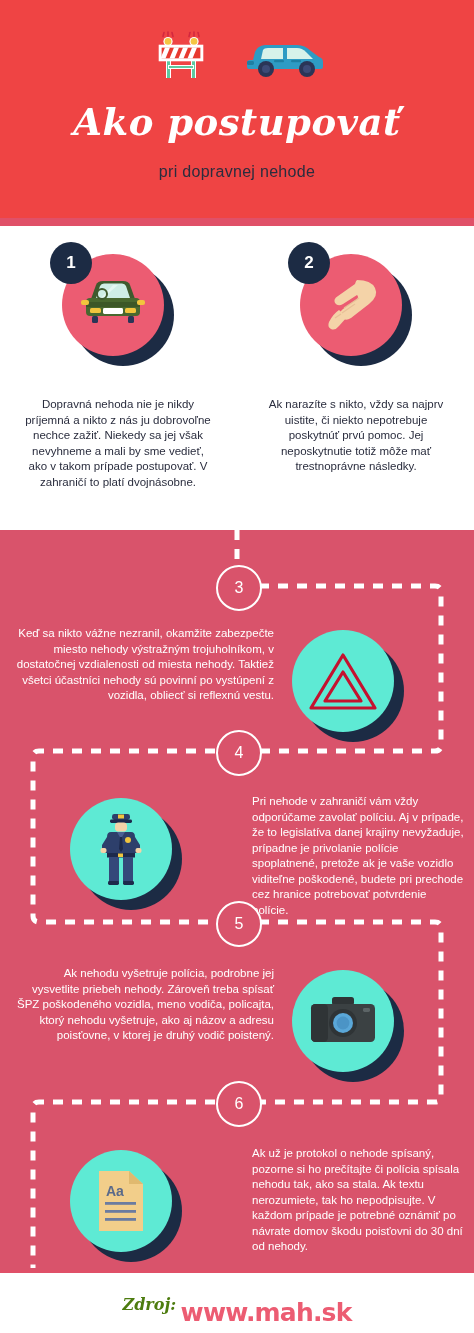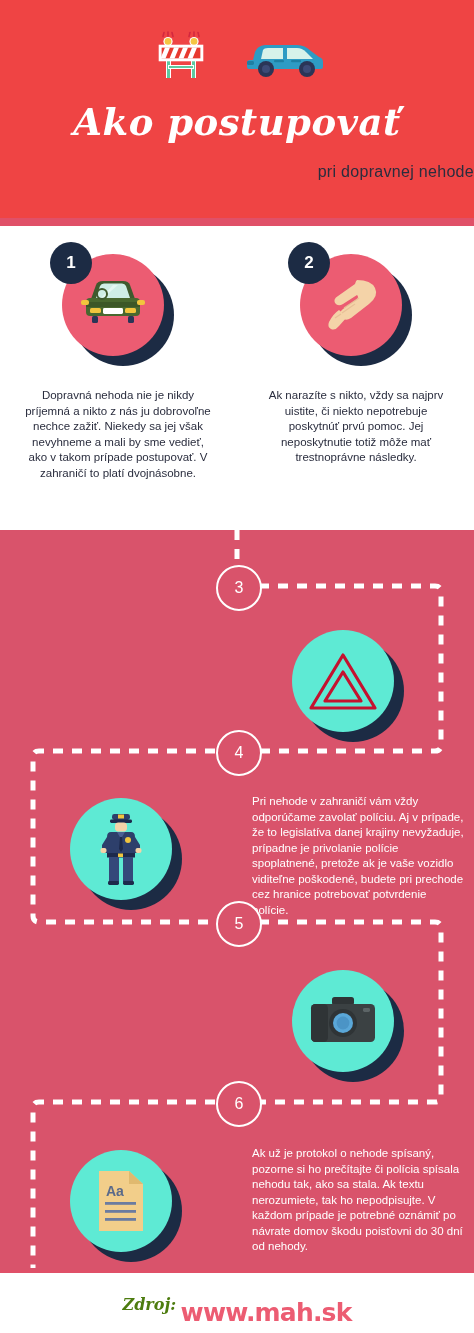--- a/index.html
+++ b/index.html
@@ -63,21 +63,21 @@
     font-style: italic;
     font-weight: bold;
     font-size: 37px;
     letter-spacing: 0.5px;
     line-height: 44px;
   }
   .header-subtitle {
     position: absolute;
     left: 0; top: 163px;
     width: 474px;
-    text-align: right;
+    text-align: center;
     color: #2a2d3e;
     font-size: 16px;
     font-weight: normal;
     letter-spacing: 0.3px;
   }
 
   
   .white-section {
     position: absolute;
     left: 0; top: 226px;
@@ -124,21 +124,21 @@
     background: #1c2b44;
     color: #ffffff;
     font-size: 17px;
     font-weight: bold;
     display: flex;
     align-items: center;
     justify-content: center;
     z-index: 5;
   }
   .top-step-text {
-    margin-top: 22px;
+    margin-top: 31px;
     text-align: center;
     color: #2a2d3e;
     font-size: 11.5px;
     line-height: 15.5px;
     padding: 0 4px;
   }
 
   
   .pink-section {
     position: absolute;
@@ -354,20 +354,21 @@
     <div class="num-ring" style="left:216px; top:35px;">3</div>
     <div class="flow-circle" style="left:292px; top:100px;">
       <div class="circle-shadow"></div>
       <div class="circle-face white">
         <svg width="70" height="62" viewBox="0 0 70 62">
           <polygon points="35,5 67,58 3,58" fill="none" stroke="#c4122f" stroke-width="3.2" stroke-linejoin="round"></polygon>
           <polygon points="35,22 53,51 17,51" fill="none" stroke="#c4122f" stroke-width="3.2" stroke-linejoin="round"></polygon>
         </svg>
       </div>
     </div>
+    <div class="flow-text right-al" style="left:16px; top:96px; width:258px;">Keď sa nikto vážne nezranil, okamžite zabezpečte miesto nehody výstražným trojuholníkom, v dostatočnej vzdialenosti od miesta nehody. Taktiež všetci účastníci nehody sú povinní po vystúpení z vozidla, obliecť si reflexnú vestu.</div>
 
     <div class="num-ring" style="left:216px; top:200px;">4</div>
     <div class="flow-circle" style="left:70px; top:268px;">
       <div class="circle-shadow"></div>
       <div class="circle-face white">
         <svg width="48" height="76" viewBox="0 0 48 76">
 
           <rect x="15" y="3" width="18" height="6" rx="2.4" fill="#2d3f6b"></rect>
           <rect x="13" y="8.5" width="22" height="3.4" rx="1.4" fill="#1d2a4c"></rect>
           <rect x="21" y="3.5" width="6" height="4" fill="#f0c53f"></rect>
@@ -407,20 +408,21 @@
           <rect x="23" y="2" width="22" height="8" rx="2.6" fill="#2f3436"></rect>
           <rect x="2" y="9" width="64" height="38" rx="4.5" fill="#3b4143"></rect>
           <rect x="2" y="9" width="17" height="38" rx="4.5" fill="#2f3436"></rect>
           <circle cx="34" cy="28" r="14" fill="#2f3436"></circle>
           <circle cx="34" cy="28" r="10" fill="#5aa7d8"></circle>
           <circle cx="34" cy="28" r="6.4" fill="#4b94c6"></circle>
           <rect x="54" y="13" width="7" height="4" rx="1.4" fill="#5c6466"></rect>
         </svg>
       </div>
     </div>
+    <div class="flow-text right-al" style="left:16px; top:436px; width:258px;">Ak nehodu vyšetruje polícia, podrobne jej vysvetlite priebeh nehody. Zároveň treba spísať ŠPZ poškodeného vozidla, meno vodiča, policajta, ktorý nehodu vyšetruje, ako aj názov a adresu poisťovne, v ktorej je druhý vodič poistený.</div>
 
     <div class="num-ring" style="left:216px; top:551px;">6</div>
     <div class="flow-circle" style="left:70px; top:620px;">
       <div class="circle-shadow"></div>
       <div class="circle-face white">
         <svg width="52" height="64" viewBox="0 0 52 64">
           <path d="M4 2 L34 2 L48 15 L48 62 L4 62 Z" fill="#f2ce8a"></path>
           <path d="M34 2 L48 15 L34 15 Z" fill="#e0b96f"></path>
           <text x="11" y="27" font-family="Liberation Sans, sans-serif" font-size="14" font-weight="bold" fill="#5a6a8a">Aa</text>
           <g fill="#6b7ca0">

